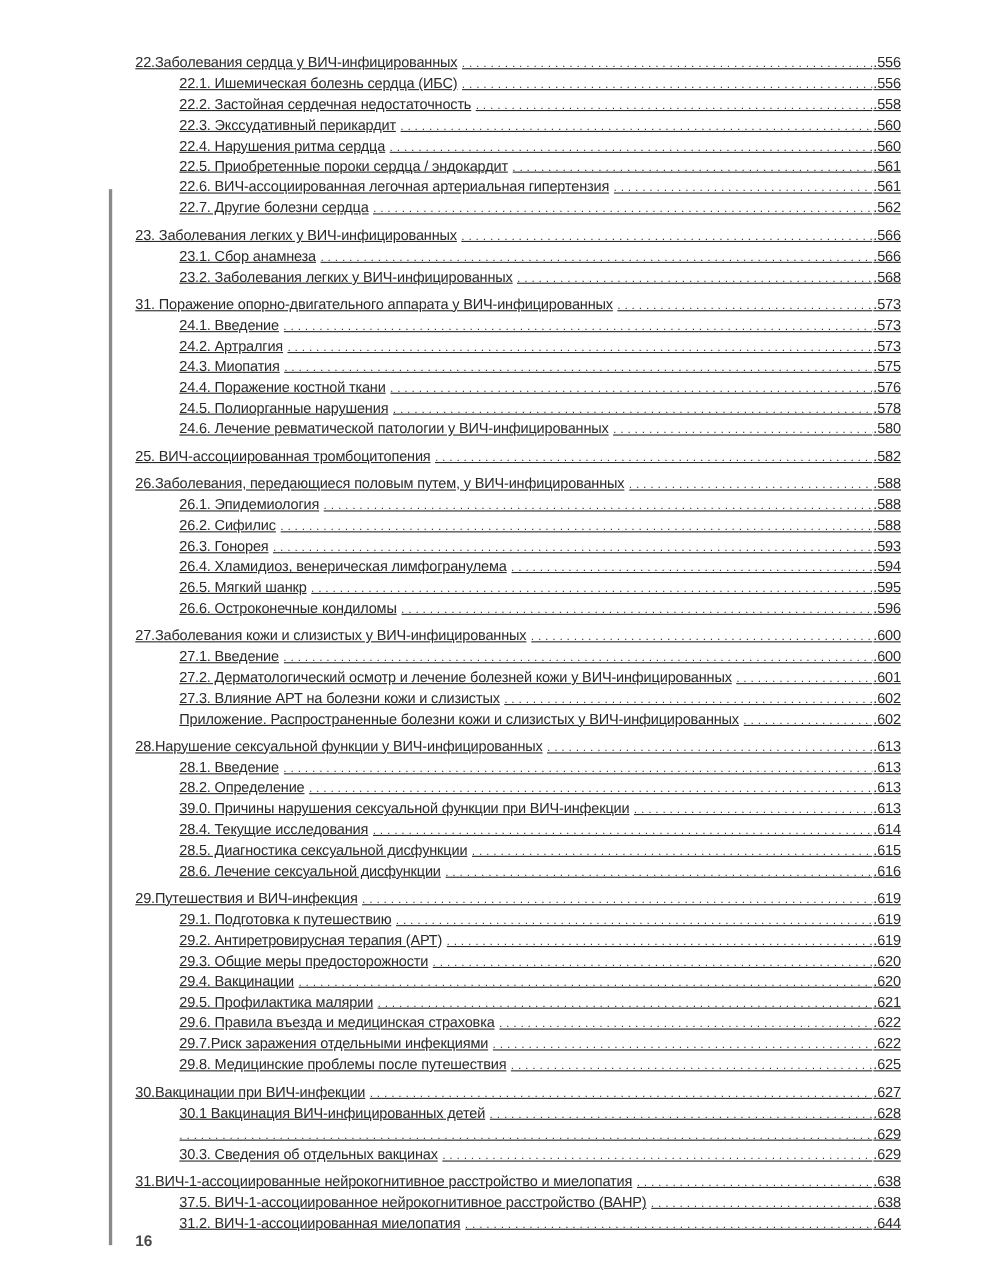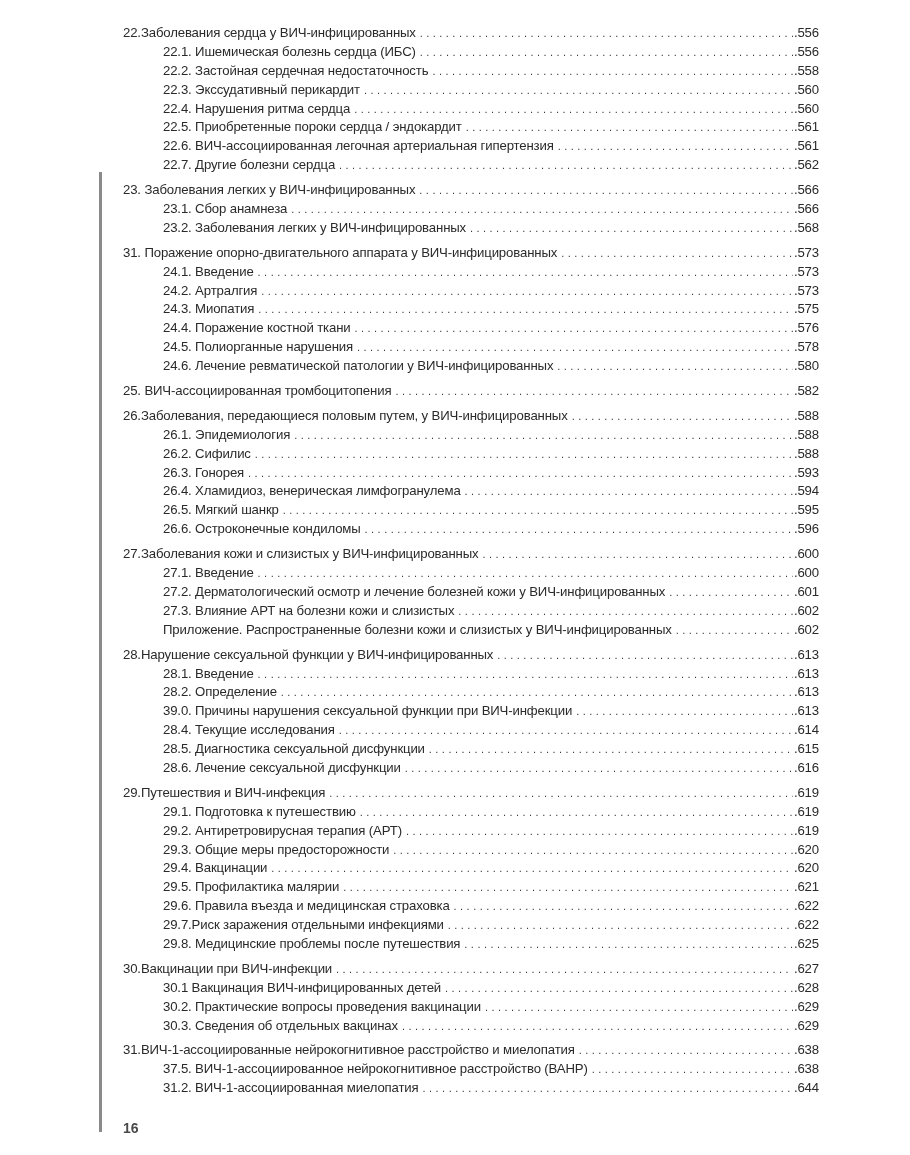--- a/index.html
+++ b/index.html
@@ -1,28 +1,28 @@
 <!DOCTYPE html>
 <html><head>
 <meta charset="utf-8">
 <style>
   html, body { margin: 0; padding: 0; background: #ffffff; }
   body { width: 910px; height: 1155px; position: relative; overflow: hidden;
          font-family: "Liberation Sans", sans-serif; color: #2a2a2a; }
   .page { position: absolute; left: 0; top: 0; width: 910px; height: 1155px; }
   .side-bar { position: absolute; left: 99px; top: 172px; width: 3px; height: 960px; background: #8a8a8a; }
-  .toc { position: absolute; left: 123px; top: 24px; width: 696px; }
+  .toc { position: absolute; left: 123px; top: 24px; width: 696px; text-decoration: underline; }
   .section { margin-bottom: 6px; }
   .row { display: flex; align-items: baseline; height: 18.9px; line-height: 18.9px;
          font-size: 13.2px; letter-spacing: -0.15px; white-space: nowrap; }
   .row.sub { padding-left: 40px; }
   .row .title { flex: 0 0 auto; padding-right: 4px; }
   .row .leader { flex: 1 1 auto; overflow: hidden; color: #3a3a3a; }
   .row .leader::before { content: ". . . . . . . . . . . . . . . . . . . . . . . . . . . . . . . . . . . . . . . . . . . . . . . . . . . . . . . . . . . . . . . . . . . . . . . . . . . . . . . . . . . . . . . . . . . . . . . . . . . . . . . . . . . . . . . . . . . . . . . ."; font-size: 11px; letter-spacing: 0.2px; }
-  .row .pg { flex: 0 0 auto; text-align: right; padding-left: 1px; }
+  .row .pg { flex: 0 0 auto; text-align: right; padding-left: 1px; margin-top: 24px; }
   .page-number { position: absolute; left: 123px; top: 1120px; font-size: 14px; font-weight: bold; color: #4a4a4a; }
 </style>
 </head>
 <body>
 
 <div class="page">
   <div class="side-bar"></div>
   <div class="toc" id="toc">
       <div class="section">
         <div class="row">
@@ -280,21 +280,20 @@
           <span class="title">30.Вакцинации при ВИЧ-инфекции</span>
           <span class="leader"></span>
           <span class="pg">.627</span>
         </div>
         <div class="row sub">
           <span class="title">30.1 Вакцинация ВИЧ-инфицированных детей</span>
           <span class="leader"></span>
           <span class="pg">.628</span>
         </div>
         <div class="row sub">
-          <span class="title">30.2. Практические вопросы проведения вакцинации</span>
           <span class="leader"></span>
           <span class="pg">.629</span>
         </div>
         <div class="row sub">
           <span class="title">30.3. Сведения об отдельных вакцинах</span>
           <span class="leader"></span>
           <span class="pg">.629</span>
         </div>
       </div>
       <div class="section">

